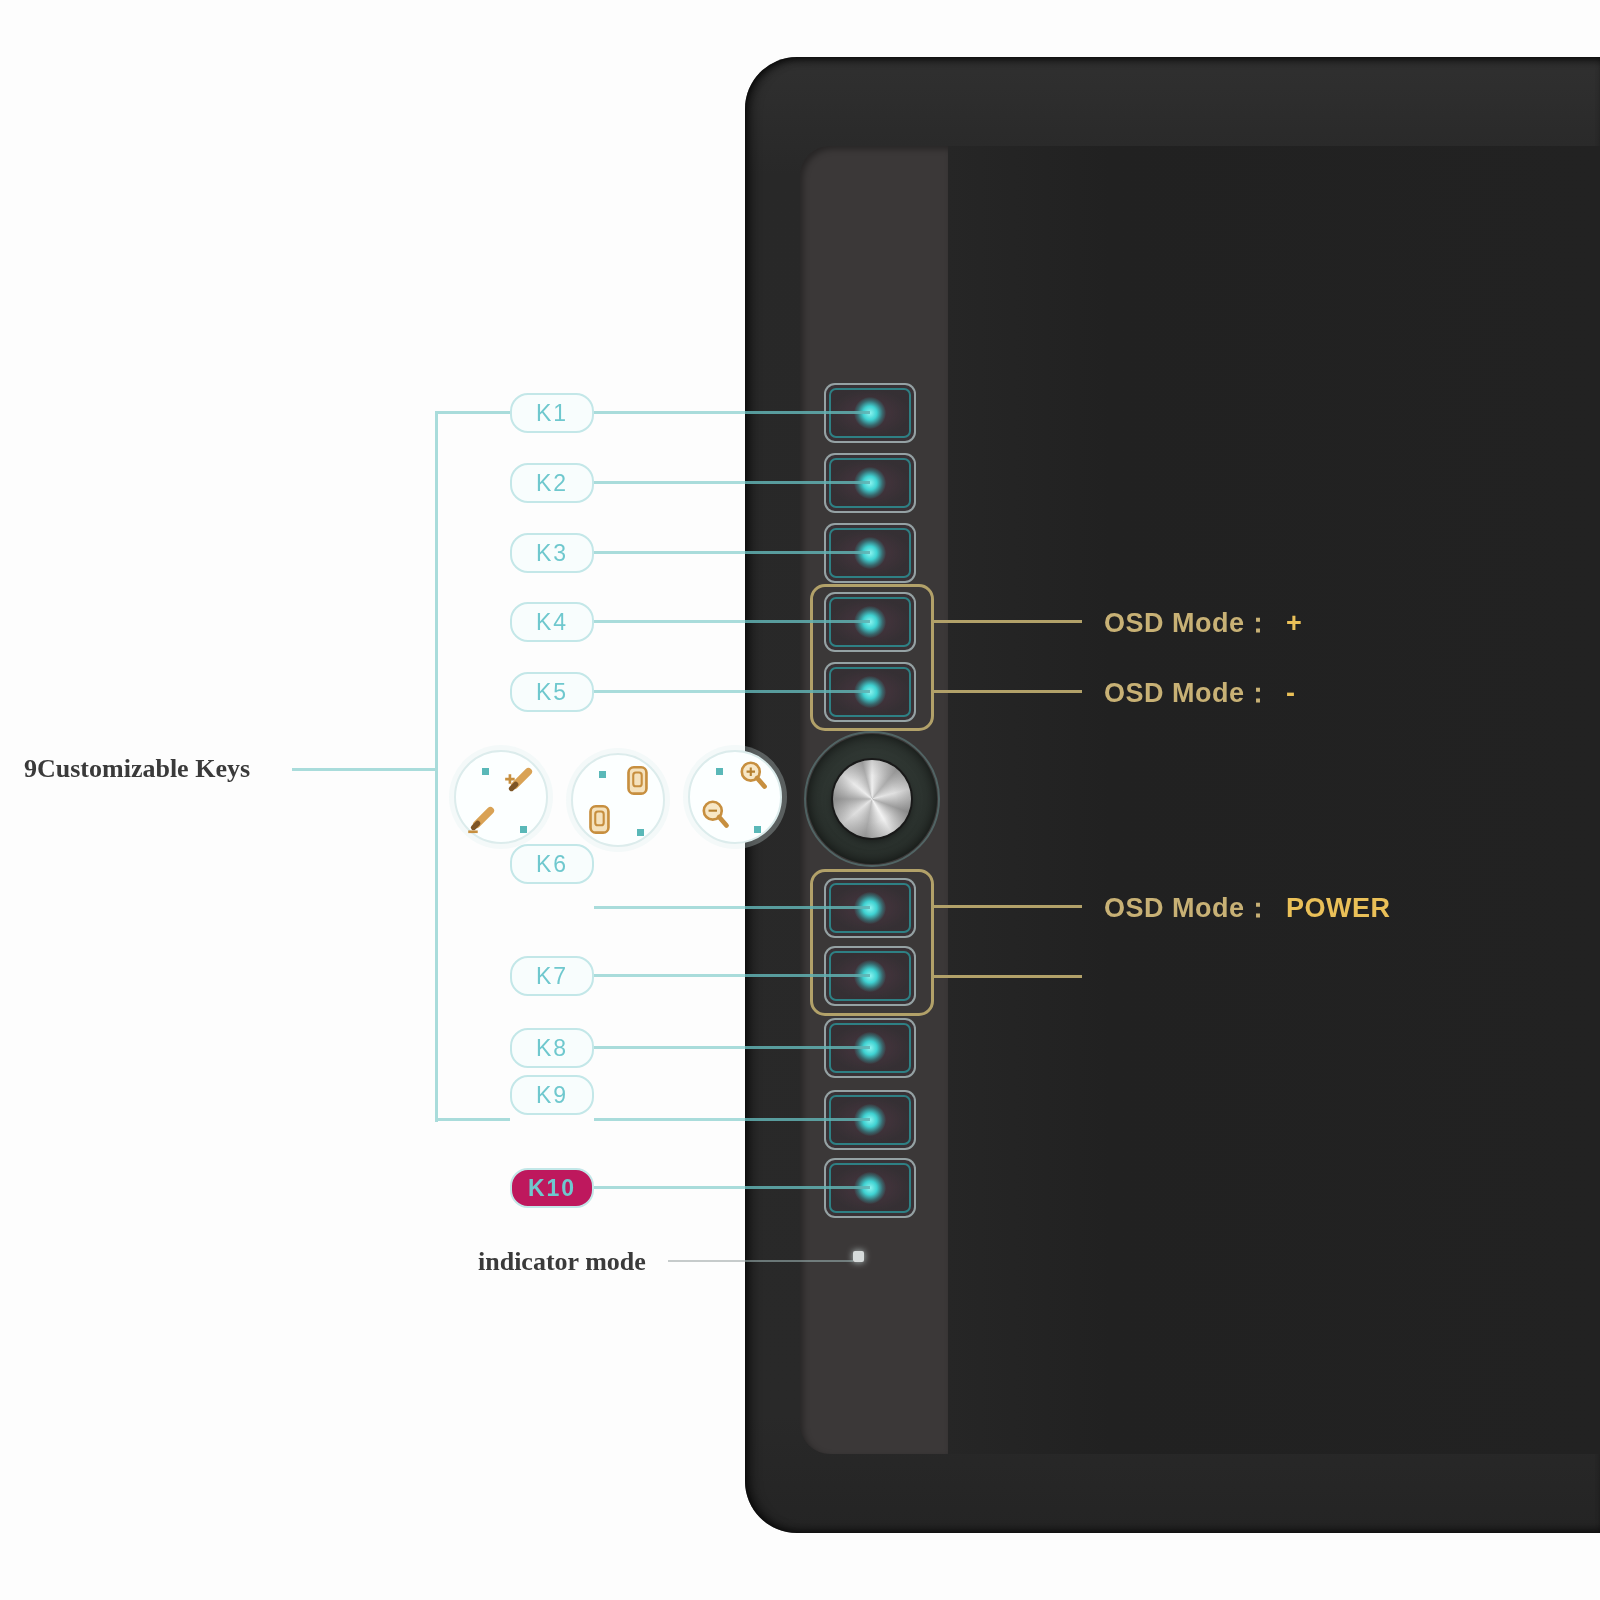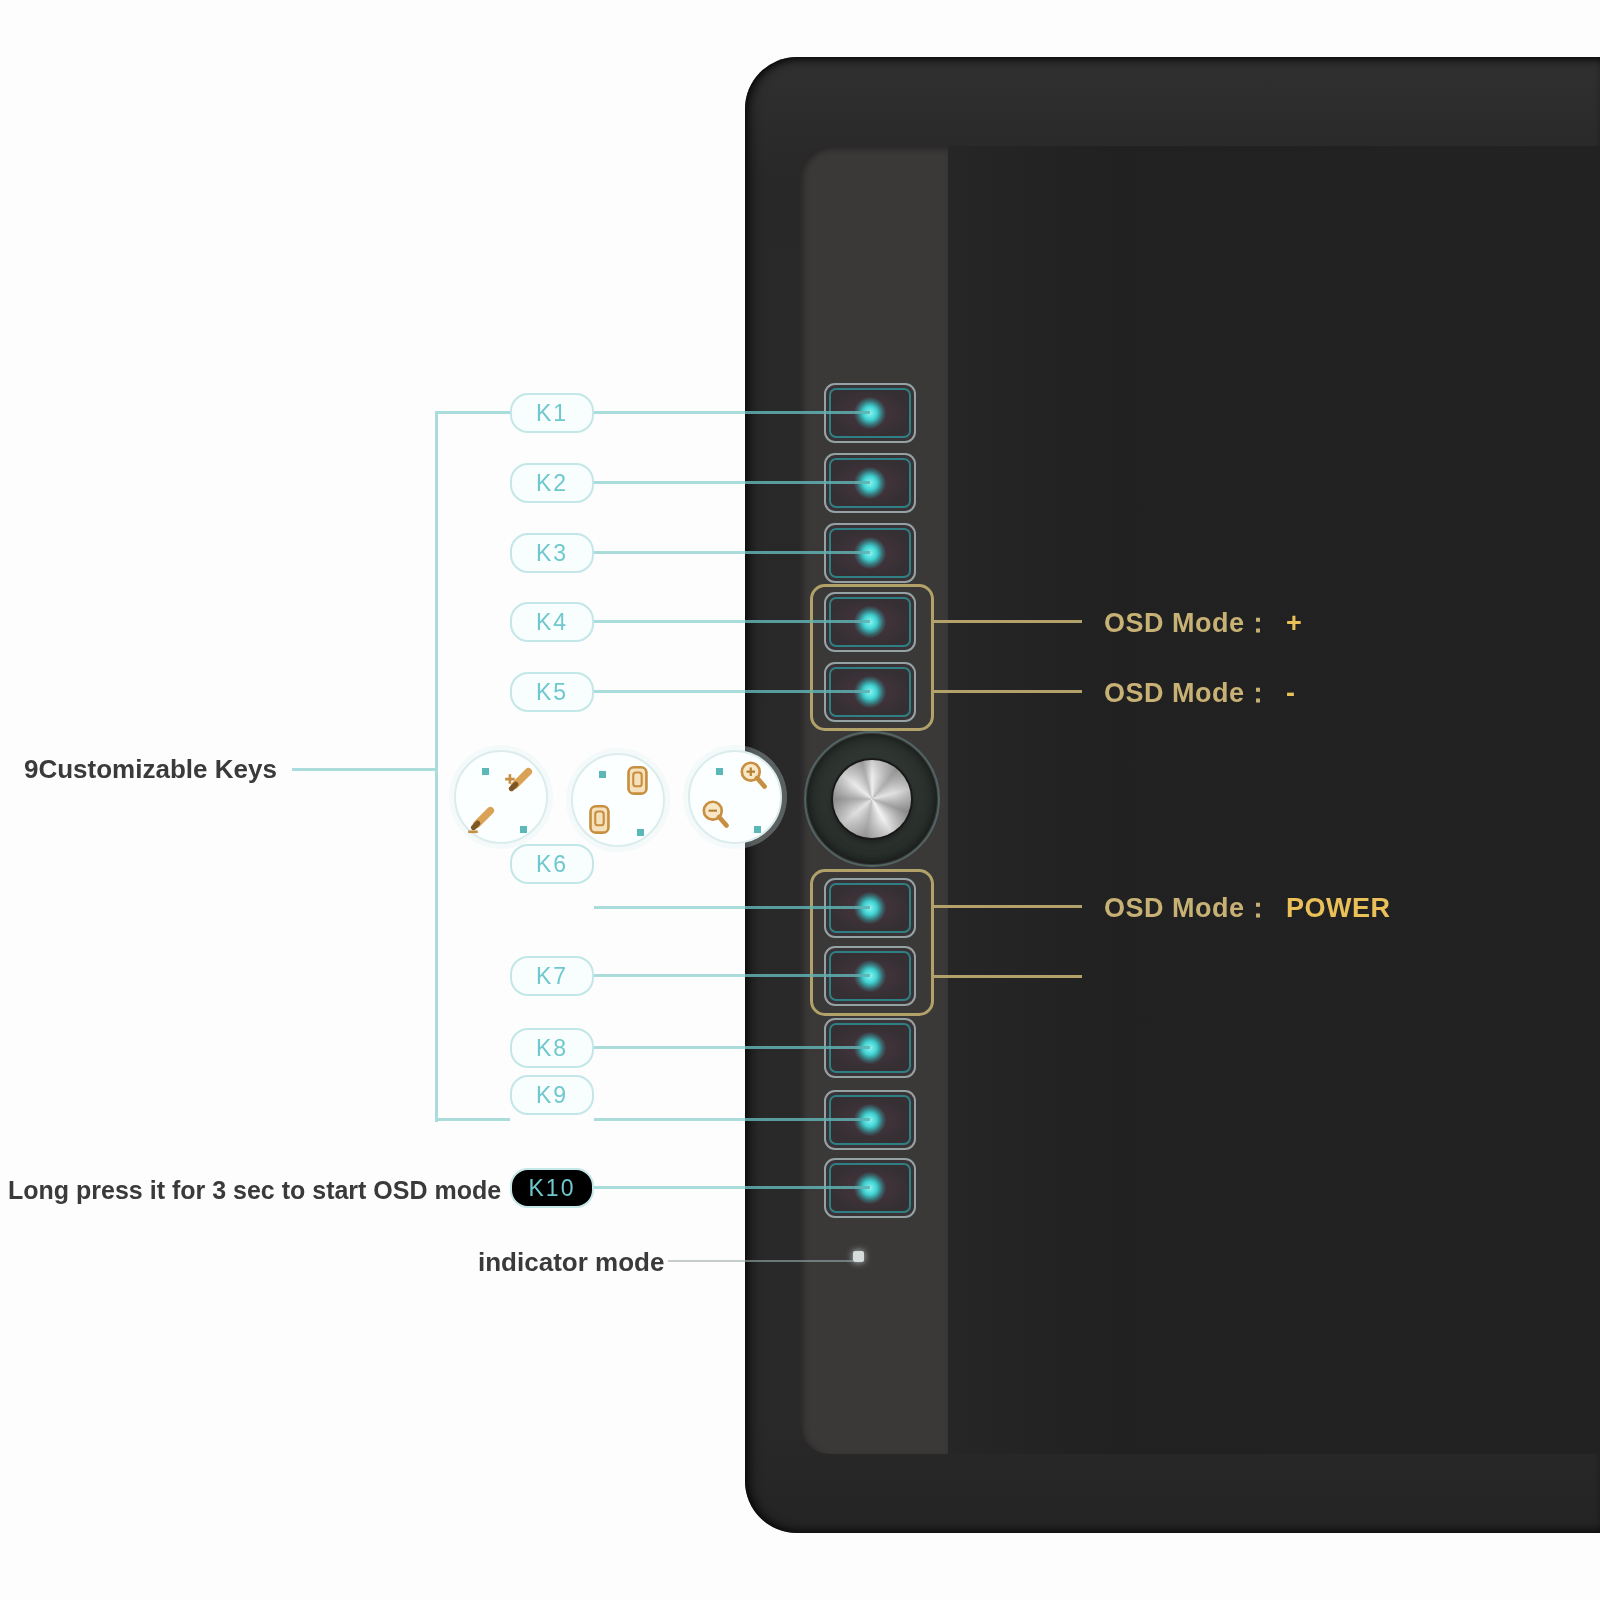--- a/index.html
+++ b/index.html
@@ -50,32 +50,32 @@
   .line-h{position:absolute;height:3px;background:#a9dcdb;z-index:5;}
   .line-h.dim{background:rgba(96,176,178,.85);}
   .line-v{position:absolute;width:3px;background:#a9dcdb;z-index:5;}
   .line-h.lamp-a{background:#c6cbcb;}
   .line-h.lamp-b{background:rgba(150,172,172,.6);}
 
   .k-box{position:absolute;left:510px;width:84px;height:40px;box-sizing:border-box;
          background:#f8fdfd;border:2px solid #c3e7e8;border-radius:18px;z-index:6;
          display:flex;align-items:center;justify-content:center;
          color:#6fc8ce;font-size:23px;letter-spacing:2px;}
-  .k-box.tint{background:#000000;}
+  .k-box.tint{background:#be185d;font-weight:bold;}
 
   
   .gold-bracket{position:absolute;left:810px;width:124px;height:147px;box-sizing:border-box;
          border:3px solid #b2a169;border-radius:15px;z-index:4;}
   .gold-line{position:absolute;left:934px;width:148px;height:3px;background:#b2a169;z-index:4;}
   .osd{position:absolute;left:1090px;font-size:27px;font-weight:bold;color:#c8b175;
        letter-spacing:.5px;white-space:nowrap;z-index:4;margin-left:14px;}
   .osd .val{color:#eac058;margin-left:14px;}
 
   
-  .left-label{position:absolute;color:#3a3a3a;font-size:26px;font-weight:600;z-index:6;white-space:nowrap;}
+  .left-label{position:absolute;color:#3a3a3a;font-size:26px;font-weight:600;z-index:6;white-space:nowrap;font-family:Liberation Serif, serif;}
 
   
   .icon-circle{position:absolute;width:94px;height:94px;border-radius:50%;box-sizing:border-box;
        background:#fcffff;border:2px solid #dcecec;z-index:7;
        box-shadow:0 0 0 5px rgba(222,240,240,.28);}
   .mini-sq{position:absolute;width:7px;height:7px;background:#5ab8b8;}
   .ic-top{position:absolute;left:46px;top:7px;}
   .ic-bot{position:absolute;left:8px;top:46px;}
 </style>
 </head>
@@ -194,21 +194,20 @@
   <div class="line-h" style="left:594px;top:1118px;width:151px"></div>
   <div class="line-h dim" style="left:745px;top:1118px;width:125px"></div>
 
   <div class="k-box tint" style="top:1168px">
       <span>K10</span>
     </div>
   <div class="line-h" style="left:594px;top:1186px;width:151px"></div>
   <div class="line-h dim" style="left:745px;top:1186px;width:125px"></div>
 
   <div class="left-label" style="left:24px;top:754px">9Customizable Keys</div>
-  <div class="left-label" style="left:8px;top:1176px;font-size:25px">Long press it for 3 sec to start OSD mode</div>
   <div class="left-label" style="left:478px;top:1247px">indicator mode</div>
   <div class="line-h lamp-a" style="left:668px;top:1260px;width:77px;height:2px"></div>
   <div class="line-h lamp-b" style="left:745px;top:1260px;width:108px;height:2px"></div>
 
   <div class="icon-circle" style="left:454px;top:750px">
     <div class="mini-sq" style="left:26px;top:16px"></div>
     <div class="mini-sq" style="left:64px;top:74px"></div>
     <svg class="ic-top" width="38" height="38" viewBox="0 0 36 36">
       <path d="M12 25 L25 12" stroke="#d9a255" stroke-width="7" stroke-linecap="round" fill="none"></path>
       <path d="M9 28 L13 24" stroke="#7e5526" stroke-width="5" stroke-linecap="round" fill="none"></path>

